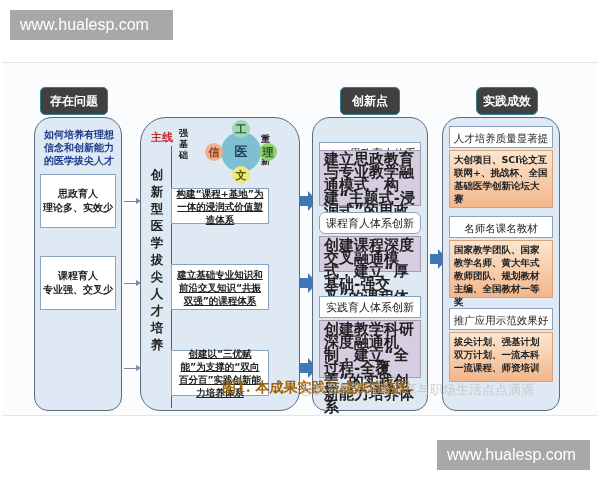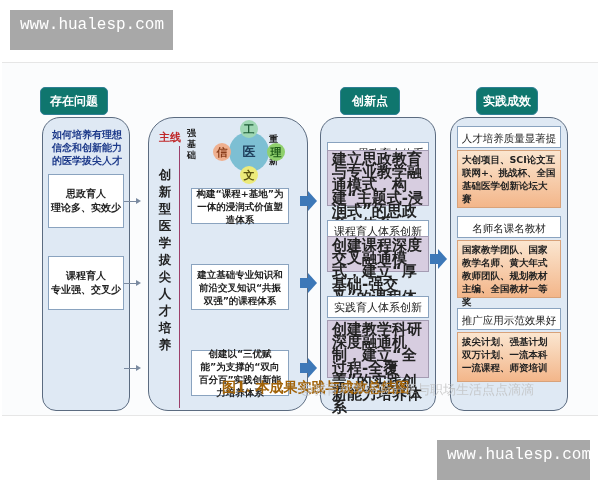--- a/index.html
+++ b/index.html
@@ -2,60 +2,60 @@
 <html><head>
 <meta charset="utf-8">
 <style>
   html, body { margin:0; padding:0; }
   body {
     width:600px; height:480px; background:#ffffff; position:relative; overflow:hidden;
     font-family: "DejaVu Sans", "Liberation Sans", sans-serif;
   }
   .wm {
     position:absolute; background:#a8a8a8; color:#ffffff;
-    font-family: Liberation Mono, monospace;
-    font-size:16px; line-height:30px; height:40px; padding:0 10px;
+    font-family: Liberation Sans, sans-serif;
+    font-size:16px; line-height:30px; height:30px; padding:0 10px;
   }
   .wm-top { left:10px; top:10px; width:143px; }
   .wm-bot { left:437px; top:440px; width:133px; }
 
   .figure {
     position:absolute; left:2px; top:62px; width:596px; height:352px;
     background:#fbfcfd; border-top:1px solid #e6e6e6; border-bottom:1px solid #e6e6e6;
   }
   .col-head {
     position:absolute; height:26px; line-height:26px; text-align:center;
-    background:#0f766e; color:#ffffff; font-size:12px; font-weight:bold;
+    background:#404040; color:#ffffff; font-size:12px; font-weight:bold;
     border:1px solid #2f7f94; border-radius:5px; z-index:3;
   }
   .panel {
     position:absolute; background:#dfe9f4; border:1.5px solid #5b6b80;
-    border-radius:18px 18px 14px 14px; box-sizing:border-box;margin-left:8px;
+    border-radius:18px 18px 14px 14px; box-sizing:border-box;
   }
   
   .p1 { left:32px; top:54px; width:88px; height:294px; }
   .q-intro { position:absolute; left:6px; top:10px; width:76px; text-align:center;
     font-size:10px; font-weight:bold; color:#1d3a8a; line-height:13px; }
   .q-box { position:absolute; left:5px; width:76px; height:54px; background:#fff;
     border:1px solid #8aa3bf; box-sizing:border-box; display:flex; flex-direction:column;
     justify-content:center; align-items:center; font-size:10px; line-height:14px; color:#222; font-weight:bold; }
   
   .p2 { left:138px; top:54px; width:160px; height:294px; border-radius:26px 26px 20px 20px; }
   .mainline { position:absolute; left:10px; top:12px; font-size:11px; font-weight:bold; color:#c0282a; }
   .vline { position:absolute; left:30px; top:28px; width:1px; height:262px; background:#9c3f6a; }
   .vert-title { position:absolute; left:8px; top:48px; width:16px; font-size:12.5px; font-weight:bold; color:#222; line-height:17px; text-align:center; }
   .small-vert { position:absolute; font-size:9px; font-weight:bold; color:#222; width:10px; line-height:11px; }
   .center-circle { position:absolute; left:80px; top:14px; width:40px; height:40px; border-radius:50%;
     background:#7dbfd3; display:flex; align-items:center; justify-content:center;
     font-size:13px; font-weight:bold; color:#1f3f5c; }
   .petal { position:absolute; width:18px; height:18px; border-radius:50%;
     display:flex; align-items:center; justify-content:center; font-size:11px; font-weight:bold; }
-  .r-box { position:absolute; left:42px; width:98px; background:#fff; border:1px solid #8aa3bf;
+  .r-box { position:absolute; left:30px; width:98px; background:#fff; border:1px solid #8aa3bf;
     box-sizing:border-box; display:flex; align-items:center; justify-content:center; text-align:center;
-    font-size:9.5px; line-height:13px; color:#222; font-weight:bold; padding:2px 4px; }
+    font-size:9.5px; line-height:13px; color:#222; font-weight:bold; padding:2px 4px;text-decoration:underline; }
   
   .p3 { left:310px; top:54px; width:116px; height:294px; background:#dfe9f4; }
   .i-title { position:absolute; left:6px; width:102px; height:22px; line-height:22px; text-align:center;
     background:#fff; border:1px solid #8aa3bf; box-sizing:border-box; font-size:11px; color:#222; }
   .i-body { position:absolute; left:6px; width:102px; background:#d7cde0; border:1px solid #a49cb3;
     box-sizing:border-box; padding:2px 4px; font-size:15px; line-height:13px; color:#222; font-weight:bold; }
   
   .p4 { left:440px; top:54px; width:118px; height:294px; }
   .o-title { position:absolute; left:6px; width:104px; height:22px; line-height:22px; text-align:center;
     background:#fff; border:1px solid #8aa3bf; box-sizing:border-box; font-size:10.5px; color:#222; }
@@ -123,21 +123,21 @@
     </div>
   <div class="arrow-big" style="left:298px;top:305px;">
       <div class="shaft"></div>
       <div class="head"></div>
     </div>
 
   <div class="col-head" style="left:338px;top:24px;width:58px;">创新点</div>
   <div class="panel p3">
     <div class="i-title" style="top:24px;padding-left:26px;">思政育人体系创新</div>
     <div class="i-body" style="top:32px;height:56px;">建立思政教育与专业教学融通模式，构建“主题式-浸润式”的思政育人体系</div>
-    <div class="i-title" style="top:102px;">课程育人体系创新</div>
+    <div class="i-title" style="top:94px;border-radius:6px;">课程育人体系创新</div>
     <div class="i-body" style="top:118px;height:36px;">创建课程深度交叉融通模式，建立“厚基础-强交叉”的课程体系</div>
     <div class="i-title" style="top:178px;">实践育人体系创新</div>
     <div class="i-body" style="top:202px;height:58px;">创建教学科研深度融通机制，建立“全过程-全覆盖”的实践创新能力培养体系</div>
   </div>
 
   <div class="arrow-big" style="left:428px;top:196px;">
       <div class="shaft"></div>
       <div class="head"></div>
     </div>
 

